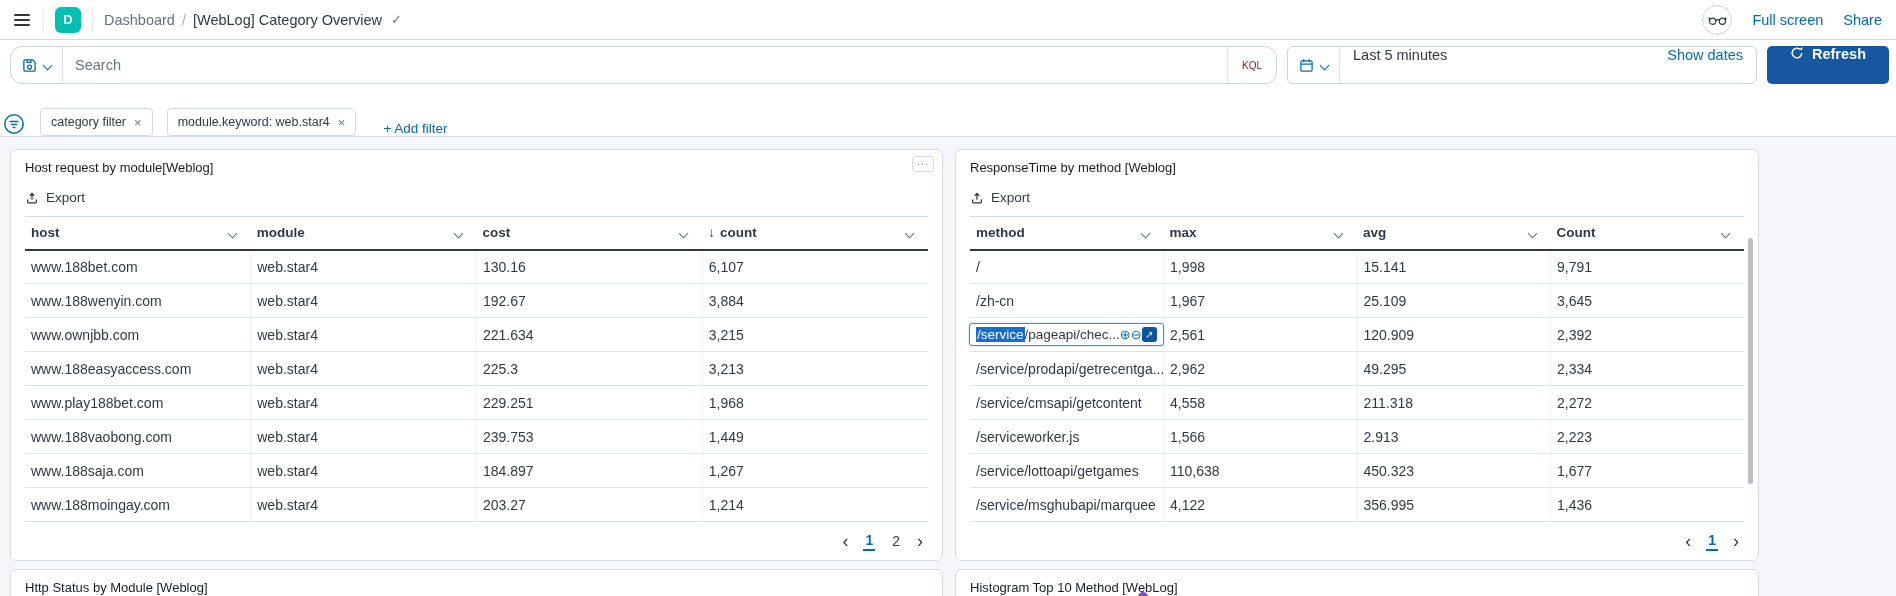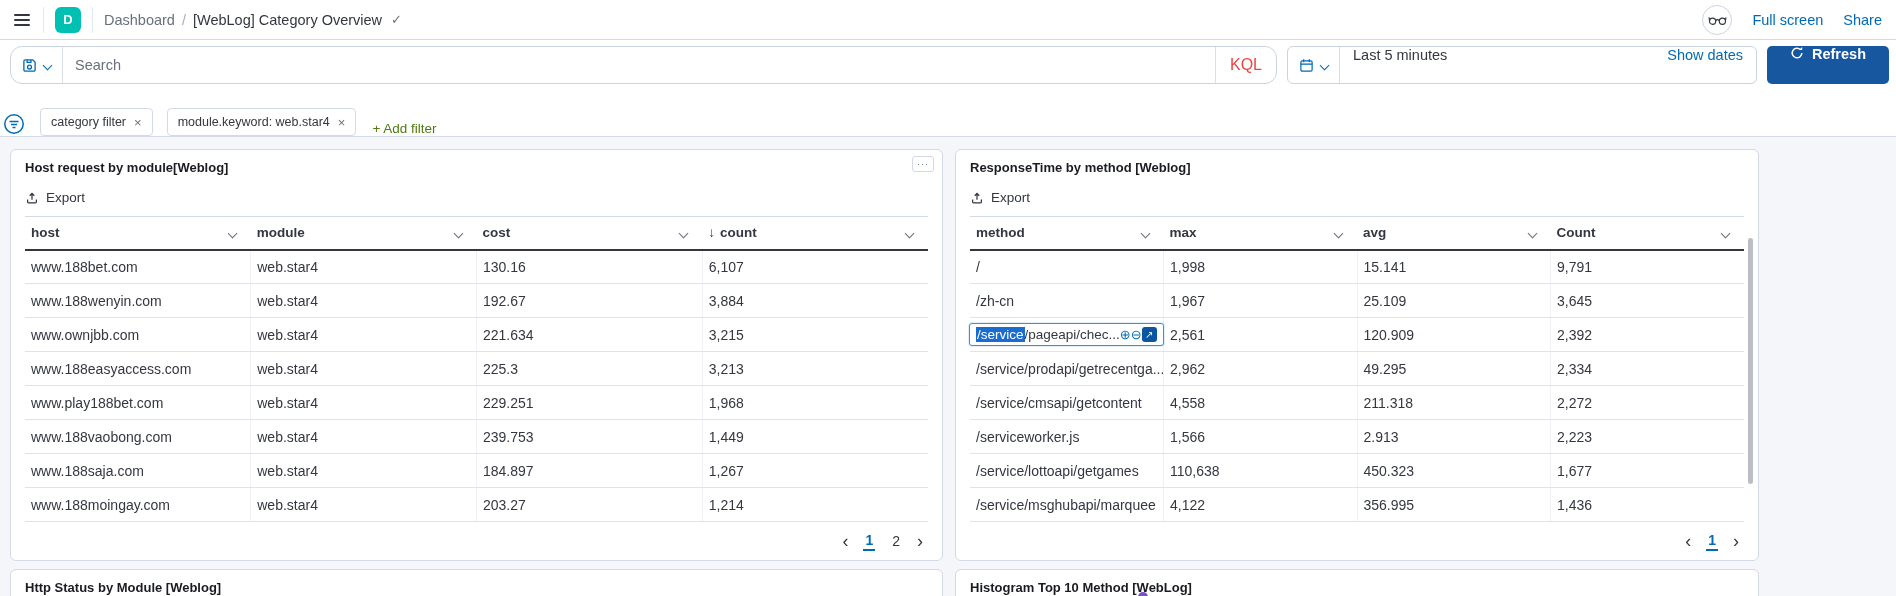--- a/index.html
+++ b/index.html
@@ -23,43 +23,43 @@
   .badge-circle{width:30px;height:30px;border:1px solid #ccd3df;border-radius:50%;
                 display:flex;align-items:center;justify-content:center;background:#fff}
   .toplink{color:#006bb4;font-size:14.5px;cursor:pointer}
   
   .querybar{height:50px;display:flex;align-items:center;gap:10px;padding:0 7px 0 10px;background:#fff}
   .qbox{height:38px;flex:1;display:flex;align-items:center;border:1px solid #cbd3e0;border-radius:12px;background:#fff}
   .seg{display:flex;align-items:center;gap:7px;padding:0 11px;height:100%}
   .segdiv{width:1px;height:100%;background:#d9dfe9}
   input.search{border:0;outline:0;flex:1;font-size:14.5px;color:#343741;padding:0 12px;background:transparent}
   input.search::placeholder{color:#69707d}
-  .kql{color:#ef4444;font-size:16px;padding:0 14px}
+  .kql{color:#7f1d1d;font-size:10px;padding:0 14px}
   .datebox{width:470px;height:38px;display:flex;align-items:flex-start;border:1px solid #cbd3e0;border-radius:6px;background:#fff}
   .timetext{padding-left:13px;font-size:14.5px;color:#343741}
   .showdates{margin-left:auto;color:#006bb4;font-size:14.5px;padding-right:13px;cursor:pointer}
   .refreshbtn{width:122px;height:38px;background:#1657a0;border:0;border-radius:5px;color:#fff;
               display:flex;align-items:flex-start;justify-content:center;gap:8px;font-size:14.5px;
               font-weight:600;font-family:inherit;cursor:pointer}
   
   .filterbar{height:46px;display:flex;align-items:flex-end;gap:14px;padding:0 2px;background:#fff}
   .pill{height:28px;display:flex;align-items:center;gap:8px;padding:0 10px;border:1px solid #d3dae6;
         border-radius:4px;background:#fff;font-size:12.5px;color:#343741;cursor:pointer}
   .pill .x{color:#69707d;font-size:13px}
-  .addfilter{color:#4d7c0f;font-size:13.5px;margin-left:2px;cursor:pointer}
+  .addfilter{color:#0369a1;font-size:13.5px;margin-left:13px;cursor:pointer}
   
   .content{position:absolute;left:0;right:0;top:136px;height:460px;background:#f4f6fa;
            border-top:1px solid #d3dae6;padding:12px 9px 0 10px;overflow:hidden}
   .prow{display:flex;gap:12px}
   .prow+.prow{margin-top:8px}
   .panel{background:#fff;border:1px solid #d3dae6;border-radius:6px;position:relative}
   .panel.top{height:412px;padding:10px 14px 0}
   .panel.bottom{height:80px;padding:10px 14px}
   .w-left{width:933px}.w-right{width:804px}
-  .ptitle{font-size:13px;font-weight:700;color:#1a1c21}
+  .ptitle{font-size:13px;font-weight:400;color:#1a1c21}
   .panel-menu{position:absolute;top:6px;right:8px;width:22px;height:16px;border:1px solid #d3dae6;
               border-radius:3px;background:#fff;color:#69707d;font-size:9px;letter-spacing:1px;
               display:flex;align-items:center;justify-content:center;cursor:pointer}
   .export{display:flex;align-items:center;gap:7px;margin:15px 0 11px;font-size:13.5px;color:#343741;cursor:pointer}
   table{width:100%;border-collapse:collapse;table-layout:fixed}
   thead th{border-top:1px solid #d3dae6;border-bottom:2px solid #343741;height:33px;font-size:13.5px;
            font-weight:700;text-align:left;padding:0 26px 0 6px;position:relative;cursor:pointer}
   th .chev{position:absolute;right:15px;top:13px}
   tbody td{height:34px;border-bottom:1px solid #dde3ec;border-right:1px solid #eef1f6;font-size:14px;
            padding:0 8px 0 6px;white-space:nowrap;overflow:hidden;cursor:pointer}

